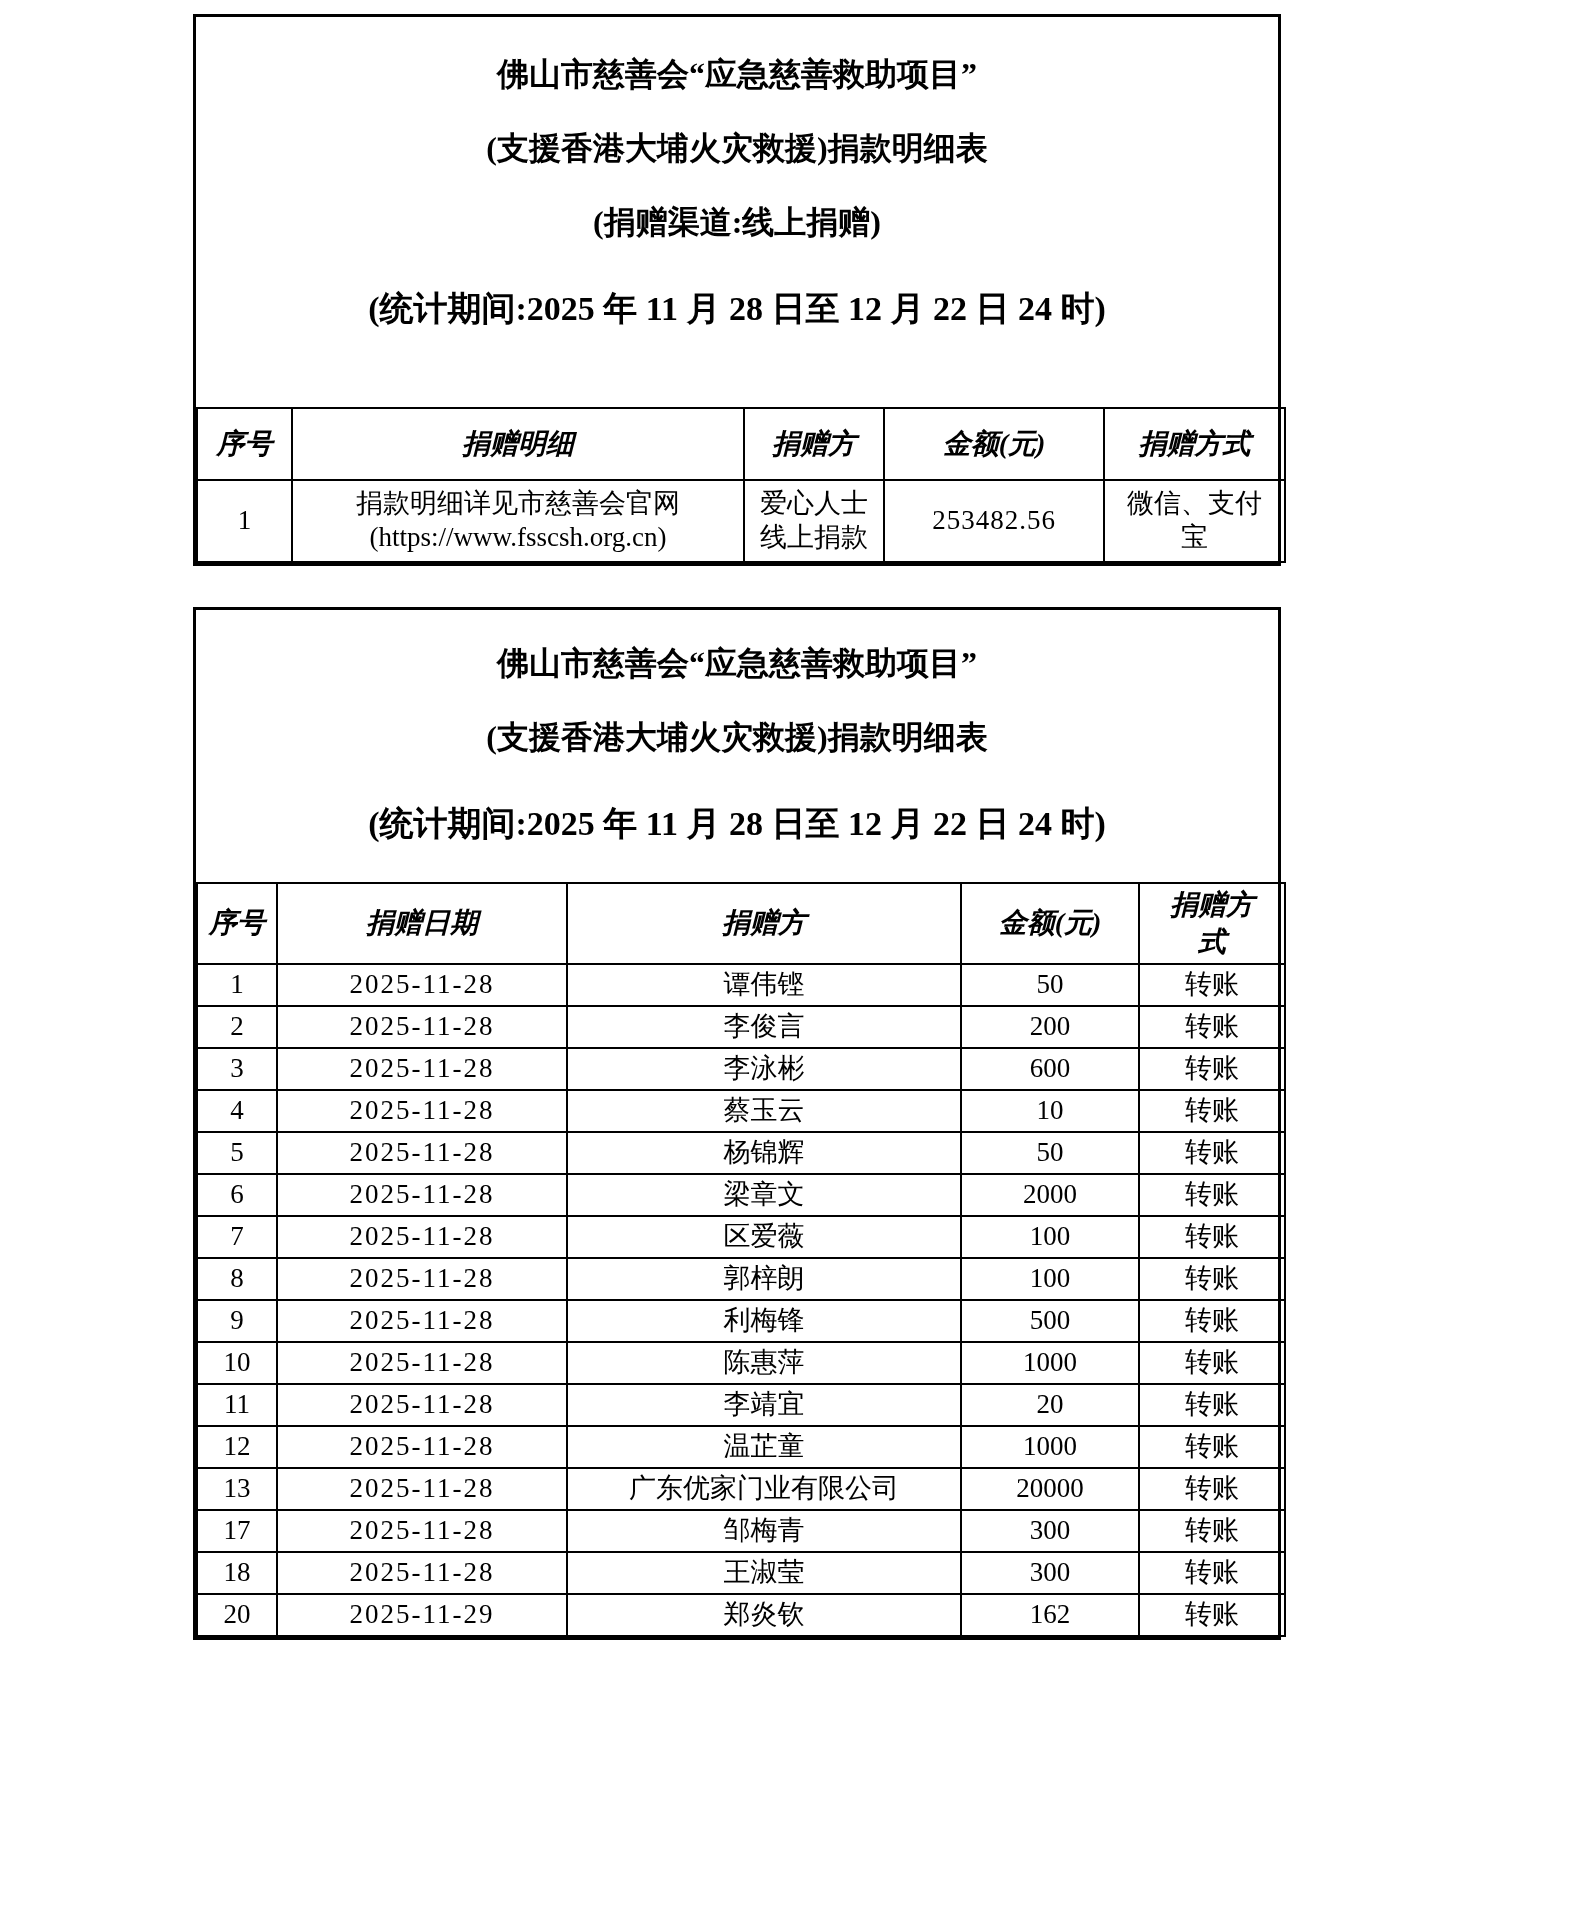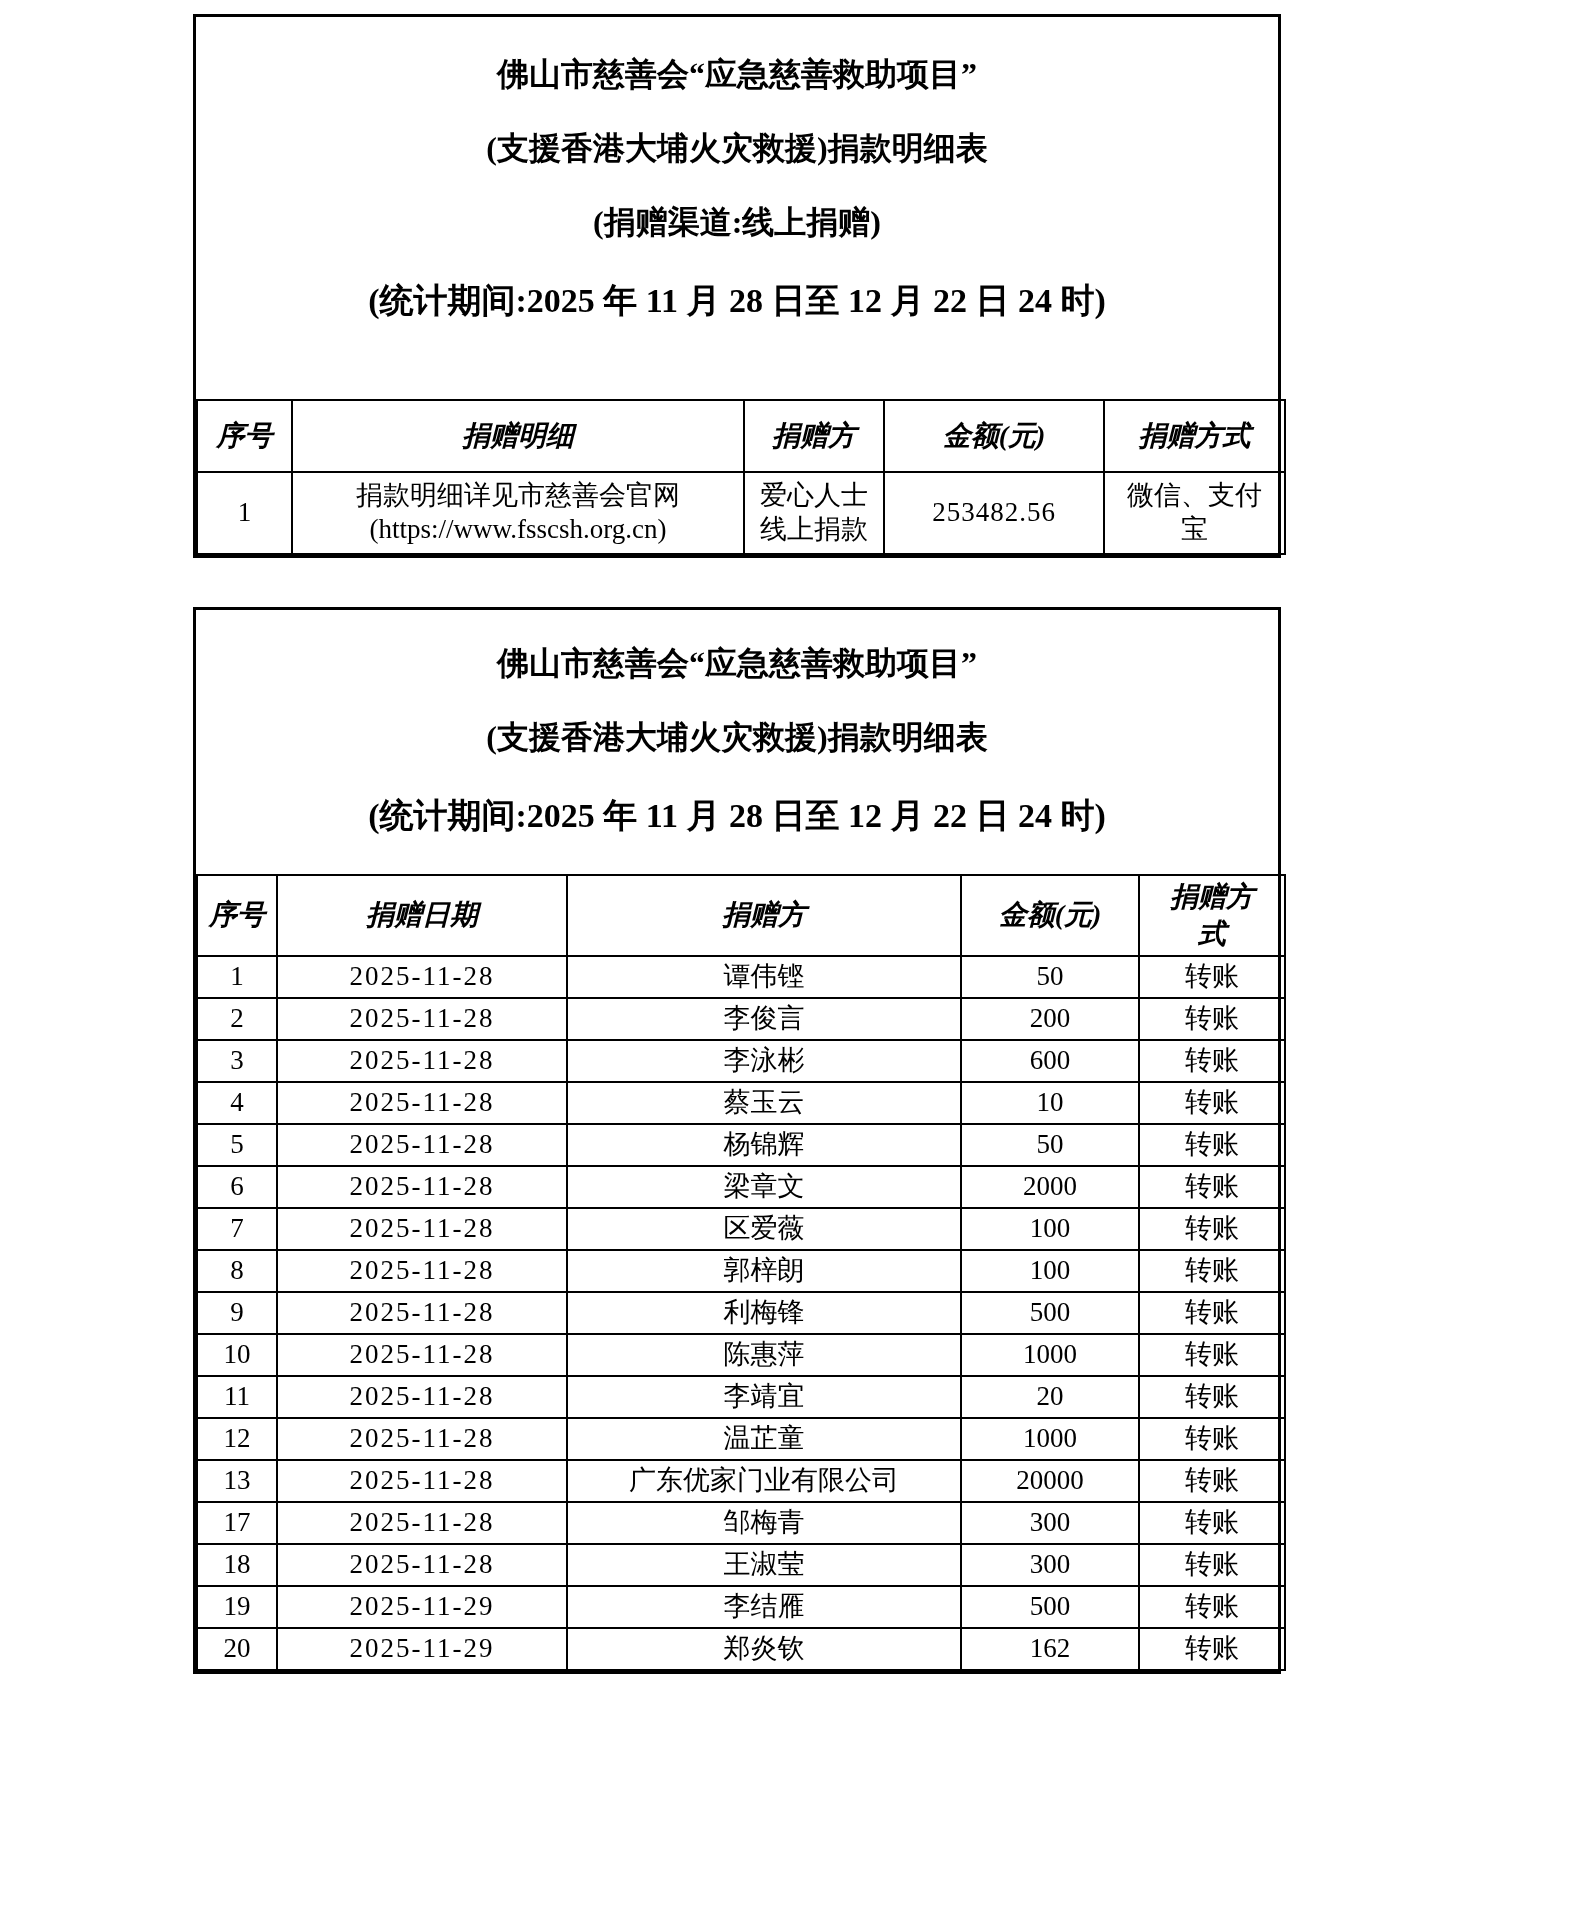--- a/index.html
+++ b/index.html
@@ -12,21 +12,21 @@
   .sheet{
     position:absolute;left:193px;width:1088px;
     border:3px solid #000;box-sizing:border-box;background:#fff;
   }
   .sheet1{top:14px;}
   .sheet2{top:607px;}
   .titles{text-align:center;font-weight:bold;}
   .sheet1 .titles{padding-top:20px;margin-bottom:60px;}
   .sheet2 .titles{padding-top:16px;margin-bottom:20px;}
   .title-line{height:74px;line-height:74px;font-size:32px;margin:0;}
-  .title-period{height:76px;line-height:76px;font-size:34px;margin:4px;}
+  .title-period{height:76px;line-height:76px;font-size:34px;margin:12px;}
   table{
     border-collapse:collapse;width:100%;table-layout:fixed;
   }
   th,td{
     border:2px solid #000;text-align:center;vertical-align:middle;
     white-space:pre-line;padding:0 4px;box-sizing:border-box;
     overflow:hidden;
   }
   th{font-size:28px;font-weight:bold;line-height:1.3;font-style:italic;}
   td{font-size:27px;line-height:1.25;}
@@ -205,27 +205,20 @@
             <td class="c4">转账</td>
           </tr>
           <tr>
             <td class="c0">18</td>
             <td class="c1">2025-11-28</td>
             <td class="c2">王淑莹</td>
             <td class="c3">300</td>
             <td class="c4">转账</td>
           </tr>
           <tr>
-            <td class="c0">19</td>
-            <td class="c1">2025-11-29</td>
-            <td class="c2">李结雁</td>
-            <td class="c3">500</td>
-            <td class="c4">转账</td>
-          </tr>
-          <tr>
             <td class="c0">20</td>
             <td class="c1">2025-11-29</td>
             <td class="c2">郑炎钦</td>
             <td class="c3">162</td>
             <td class="c4">转账</td>
           </tr>
         </tbody>
     </table>
   </section>
 

